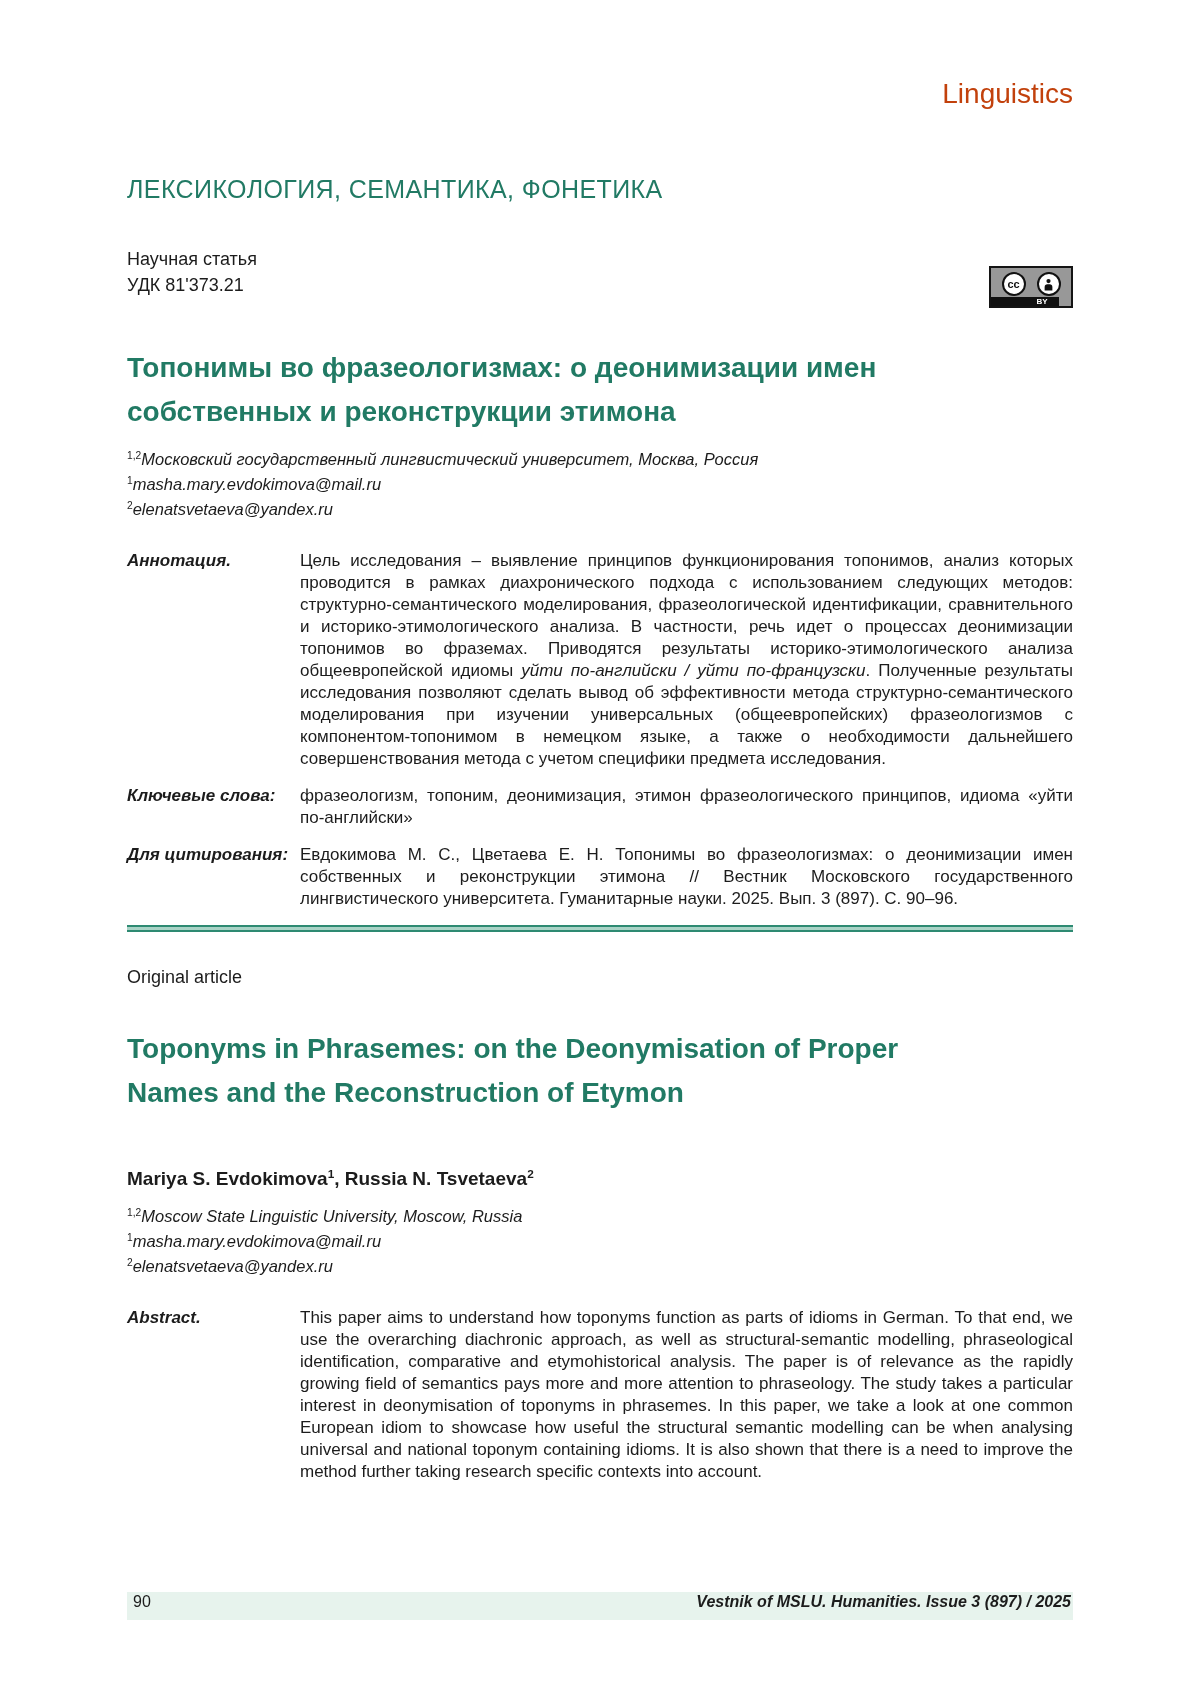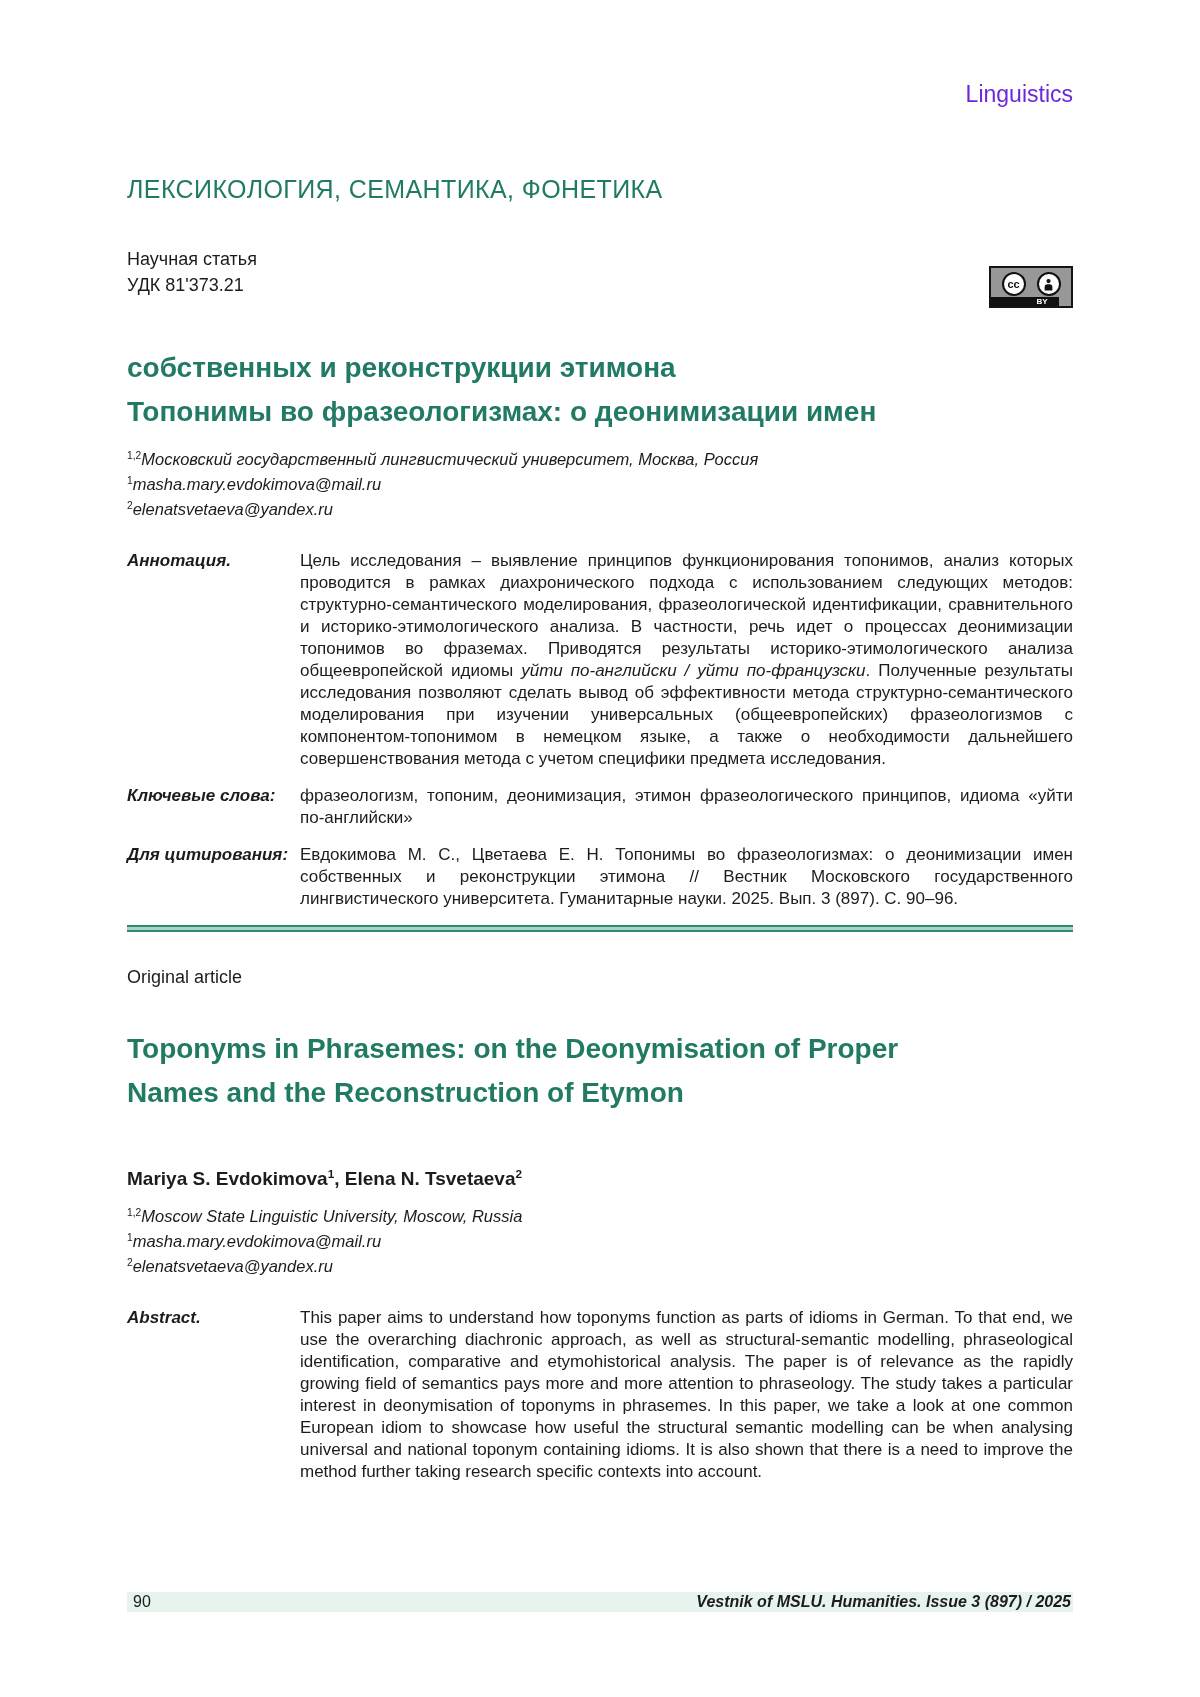--- a/index.html
+++ b/index.html
@@ -12,22 +12,22 @@
     font-family:"Liberation Sans", sans-serif;
     color:#1c1c1c;
     overflow:hidden;
   }
   .it{font-style:italic;}
   sup{font-size:62%;line-height:0;vertical-align:super;}
 
   .header-right{
     padding-top:78px;
     text-align:right;
-    font-size:23px;
-    color:#6d28d9;
+    font-size:28px;
+    color:#c2410c;
     line-height:32px;
   }
   .rubric{
     margin-top:64px;
     font-size:25px;
     letter-spacing:0.4px;
     color:#217a64;
     line-height:30px;
   }
   .meta-row{
@@ -116,21 +116,21 @@
     line-height:24px;
   }
   .footer{
     position:absolute;
     left:127px;right:127px;top:1592px;
     height:20px;
     background:#e7f3ed;
     display:flex;
     justify-content:space-between;
     align-items:center;
-    padding:0 2px 0 6px;
+    padding:0 2px 8px 6px;
     font-size:16px;
   }
   .footer .journal{font-weight:bold;font-style:italic;}
   .person-svg{width:15px;height:15px;display:block;}
 </style>
 </head>
 <body>
 
 <div class="page">
 
@@ -151,22 +151,22 @@
           <path d="M5.8 21.5v-5.6c0-2.3 1.9-4.2 4.2-4.2h4c2.3 0 4.2 1.9 4.2 4.2v5.6z" fill="#111"></path>
         </svg>
       </span>
       <span class="cc-strip">
         <span>BY</span>
       </span>
     </div>
   </div>
 
   <h1 class="title">
+    <div>Топонимы во фразеологизмах: о деонимизации имен</div>
     <div>собственных и реконструкции этимона</div>
-    <div>Топонимы во фразеологизмах: о деонимизации имен</div>
   </h1>
 
 
   <div class="affil">
     <div><sup>1,2</sup><span class="it">Московский государственный лингвистический университет, Москва, Россия</span></div>
     <div><sup>1</sup><span class="it">masha.mary.evdokimova@mail.ru</span></div>
     <div><sup>2</sup><span class="it">elenatsvetaeva@yandex.ru</span></div>
   </div>
 
   <div class="info-block">
@@ -186,21 +186,21 @@
 
   <div class="rule"></div>
 
   <div class="article-type-en">Original article</div>
 
   <h1 class="title">
     <div>Toponyms in Phrasemes: on the Deonymisation of Proper</div>
     <div>Names and the Reconstruction of Etymon</div>
   </h1>
 
-  <div class="authors"><span>Mariya S. Evdokimova</span><sup>1</sup><span>, Elena N. Tsvetaeva</span><sup>2</sup></div>
+  <div class="authors"><span>Mariya S. Evdokimova</span><sup>1</sup><span>, Russia N. Tsvetaeva</span><sup>2</sup></div>
 
   <div class="affil">
     <div><sup>1,2</sup><span class="it">Moscow State Linguistic University, Moscow, Russia</span></div>
     <div><sup>1</sup><span class="it">masha.mary.evdokimova@mail.ru</span></div>
     <div><sup>2</sup><span class="it">elenatsvetaeva@yandex.ru</span></div>
   </div>
 
   <div class="info-block">
     <div class="info-row">
       <div class="info-label">Abstract.</div>

